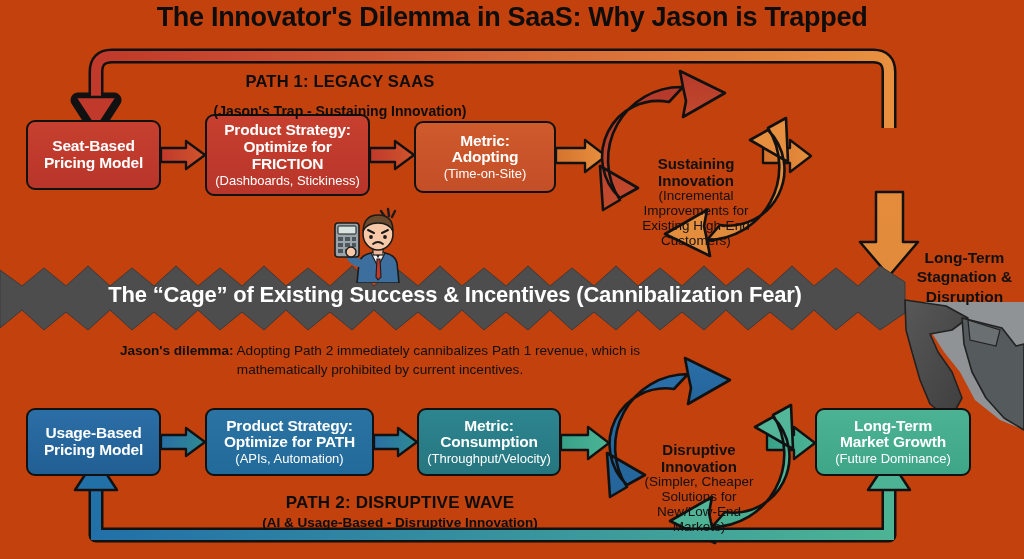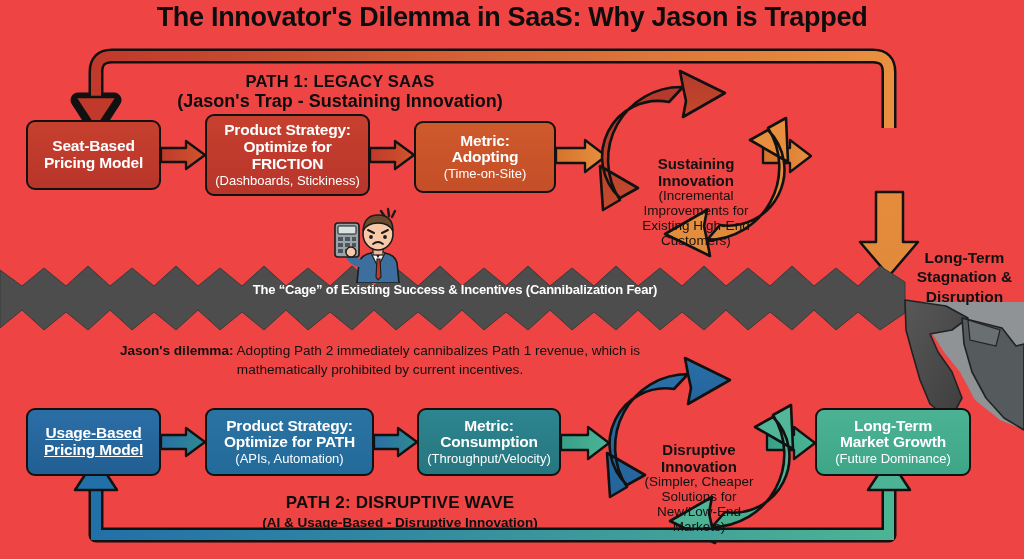--- a/index.html
+++ b/index.html
@@ -1,49 +1,49 @@
 <!DOCTYPE html>
 <html><head>
 <meta charset="utf-8">
 <style>
   html,body{margin:0;padding:0;background:#ffffff;}
   body{width:1024px;height:559px;overflow:hidden;font-family:"Liberation Sans",sans-serif;color:#111;}
-  #stage{position:relative;width:1024px;height:559px;background:#ef4444;}
+  #stage{position:relative;width:1024px;height:559px;background:#c2410c;}
 
   #svgbase{position:absolute;left:0;top:0;width:1024px;height:559px;}
 
   .node{position:absolute;box-sizing:border-box;border:2.5px solid #111;border-radius:9px;
         display:flex;flex-direction:column;align-items:center;justify-content:center;
         text-align:center;color:#fff;line-height:1.08;padding:4px 6px;z-index:6;}
   .node .t1{font-weight:bold;font-size:15.5px;letter-spacing:-0.2px;}
   .node .t2{font-size:13px;font-weight:normal;margin-top:1px;}
 
   .red   {background:linear-gradient(180deg,#c7402f 0%,#b8352a 100%);}
   .redor {background:linear-gradient(180deg,#cf5a2c 0%,#c44e27 100%);}
   .or2   {background:linear-gradient(180deg,#e88e3c 0%,#e08433 100%);}
-  .blu1  {background:linear-gradient(180deg,#2b6ea6 0%,#215f93 100%);text-decoration:underline;}
+  .blu1  {background:linear-gradient(180deg,#2b6ea6 0%,#215f93 100%);}
   .blu2  {background:linear-gradient(180deg,#2a73a3 0%,#226a99 100%);}
   .tel1  {background:linear-gradient(180deg,#2d8590 0%,#26767f 100%);}
   .tel2  {background:linear-gradient(180deg,#4bb394 0%,#3fa587 100%);}
 
   .plain{position:absolute;z-index:7;text-align:center;color:#0d0d0d;}
   #title{left:0;top:2px;width:1024px;font-size:27px;font-weight:bold;letter-spacing:-0.3px;}
   #path1-head{left:150px;top:72px;width:380px;}
   #path1-head .h{font-size:16.5px;font-weight:bold;letter-spacing:0.2px;text-align:center;}
-  #path1-head .s{font-size:18px;font-weight:bold;margin-top:0;}
+  #path1-head .s{font-size:14px;font-weight:bold;margin-top:12px;}
   #path2-head{left:200px;top:493px;width:400px;}
   #path2-head .h{font-size:17px;font-weight:bold;letter-spacing:0.2px;}
   #path2-head .s{font-size:13.5px;font-weight:bold;margin-top:2px;}
 
   .circlabel{position:absolute;z-index:8;text-align:center;color:#111;line-height:1.1;margin-top:48px;}
   .circlabel .c1{font-size:15px;font-weight:bold;}
   .circlabel .c2{font-size:13.5px;}
 
   #cage-label{position:absolute;left:0;top:282px;width:910px;text-align:center;z-index:9;
-              color:#fff;font-size:13px;font-weight:bold;letter-spacing:-0.2px;}
+              color:#fff;font-size:22px;font-weight:bold;letter-spacing:-0.2px;}
   #cliff-label{position:absolute;left:905px;top:248px;width:119px;text-align:center;z-index:9;
                color:#111;font-size:15.5px;font-weight:bold;line-height:1.25;}
   #dilemma{position:absolute;left:110px;top:342px;width:540px;z-index:9;
            text-align:center;font-size:13.6px;line-height:1.38;color:#111;}
   #dilemma b{font-weight:bold;}
 
   #person{position:absolute;left:325px;top:205px;width:92px;height:78px;z-index:11;}
 </style>
 </head>
 <body>

